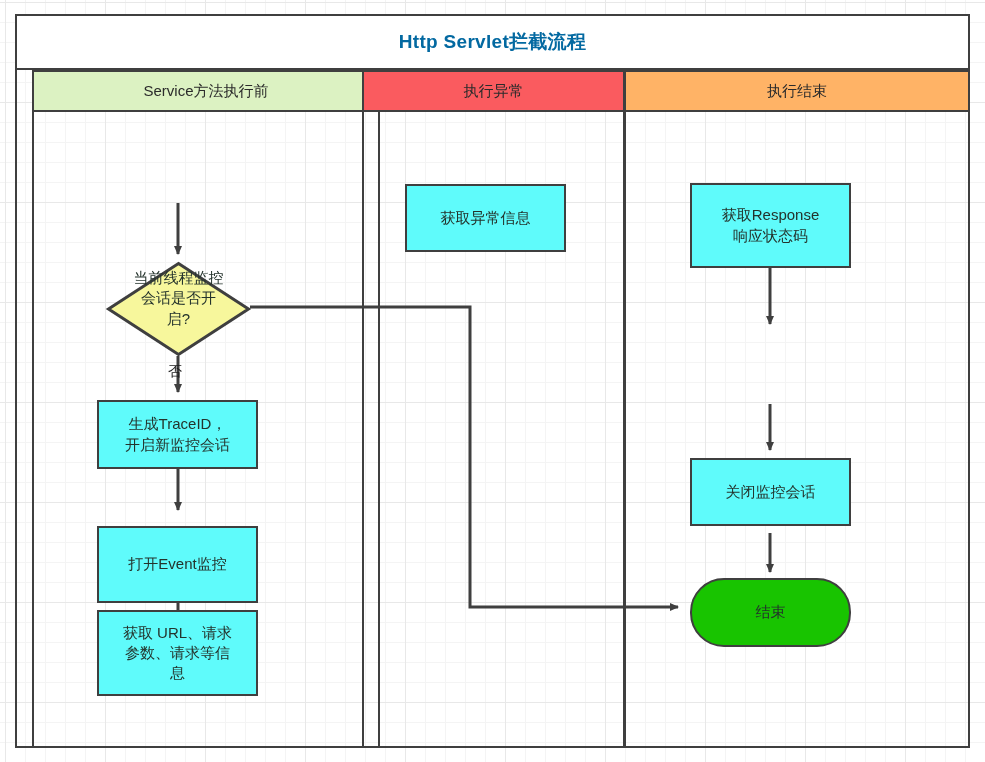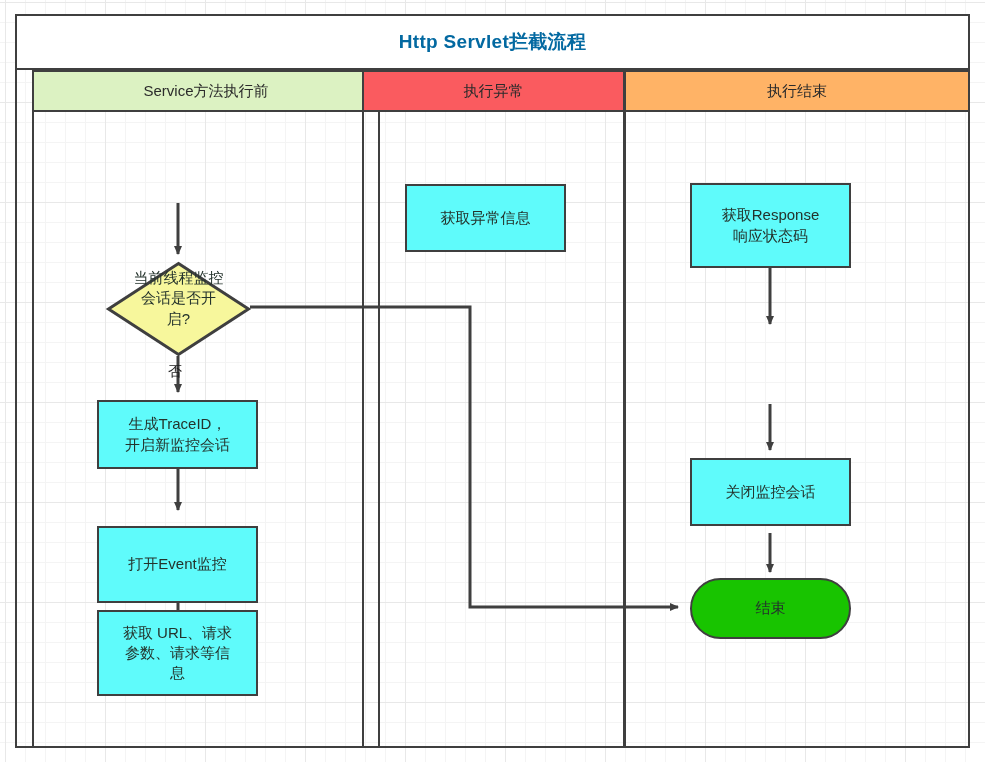--- a/index.html
+++ b/index.html
@@ -213,15 +213,15 @@
 息</div>
 
   <div class="node process" style="left:690px; top:183px; width:161px; height:85px;">获取Response
 响应状态码</div>
 
   <div class="node process" style="left:405px; top:184px; width:161px; height:68px;">获取异常信息</div>
 
 
   <div class="node process" style="left:690px; top:458px; width:161px; height:68px;">关闭监控会话</div>
 
-  <div class="node terminator-end" style="left:690px; top:578px; width:161px; height:61px;">结束</div>
+  <div class="node terminator-end" style="left:690px; top:578px; width:161px; height:69px;">结束</div>
 
 </div>
 
 </body></html>

